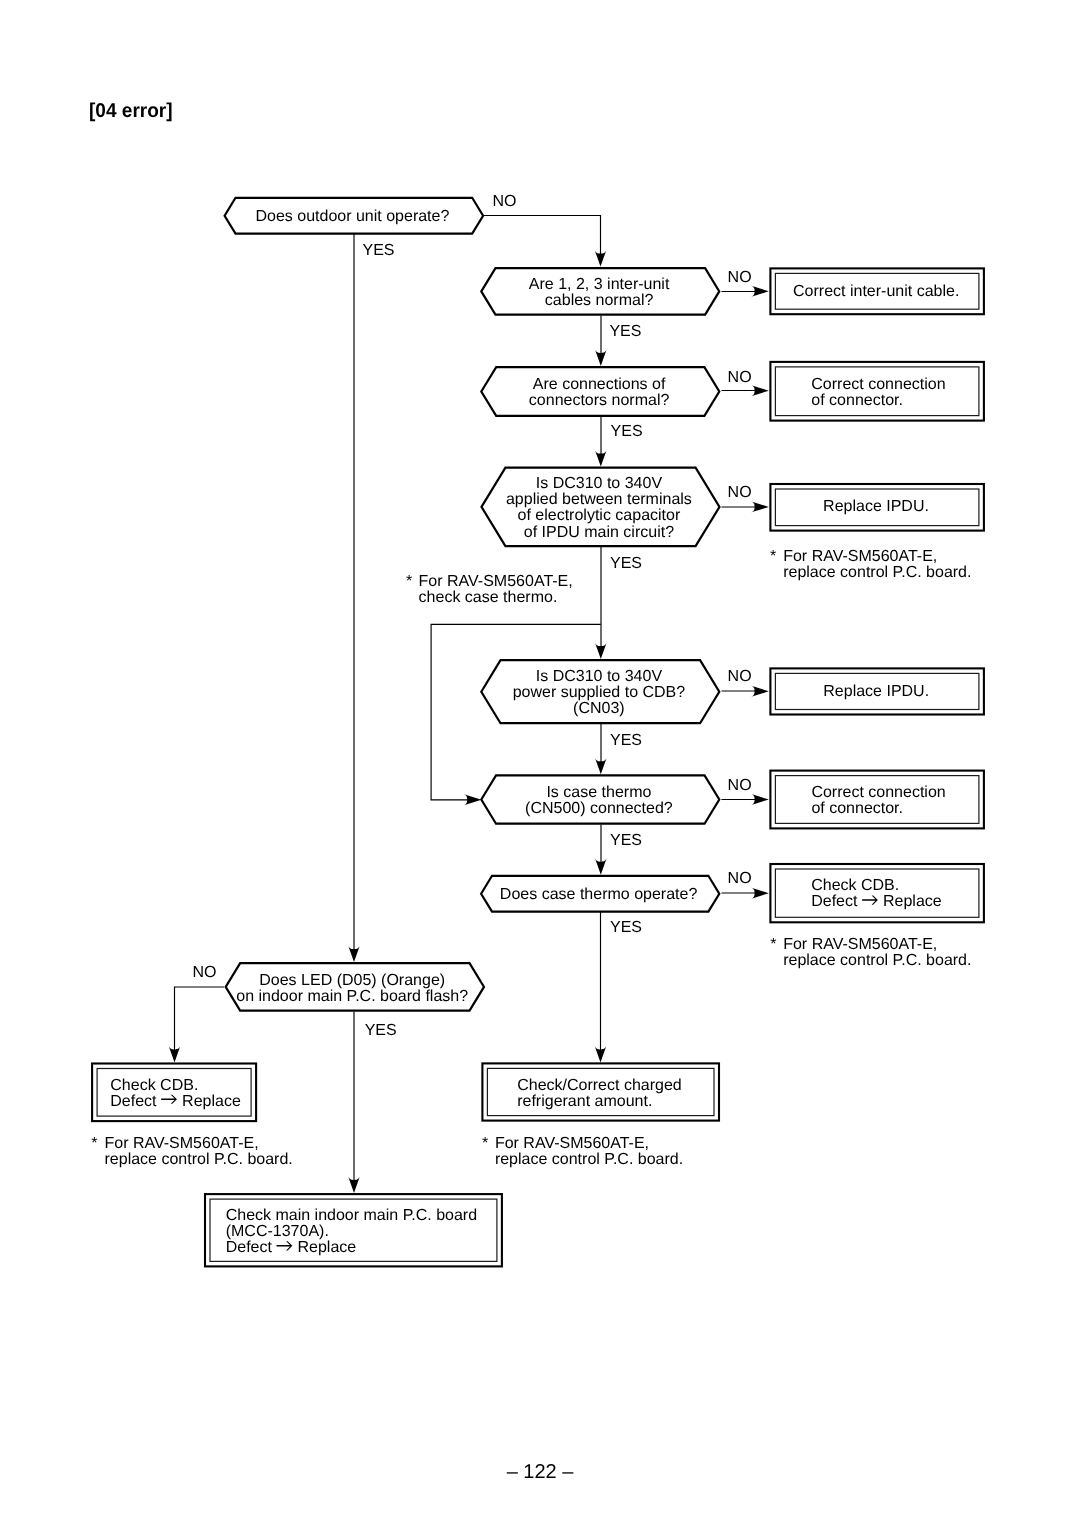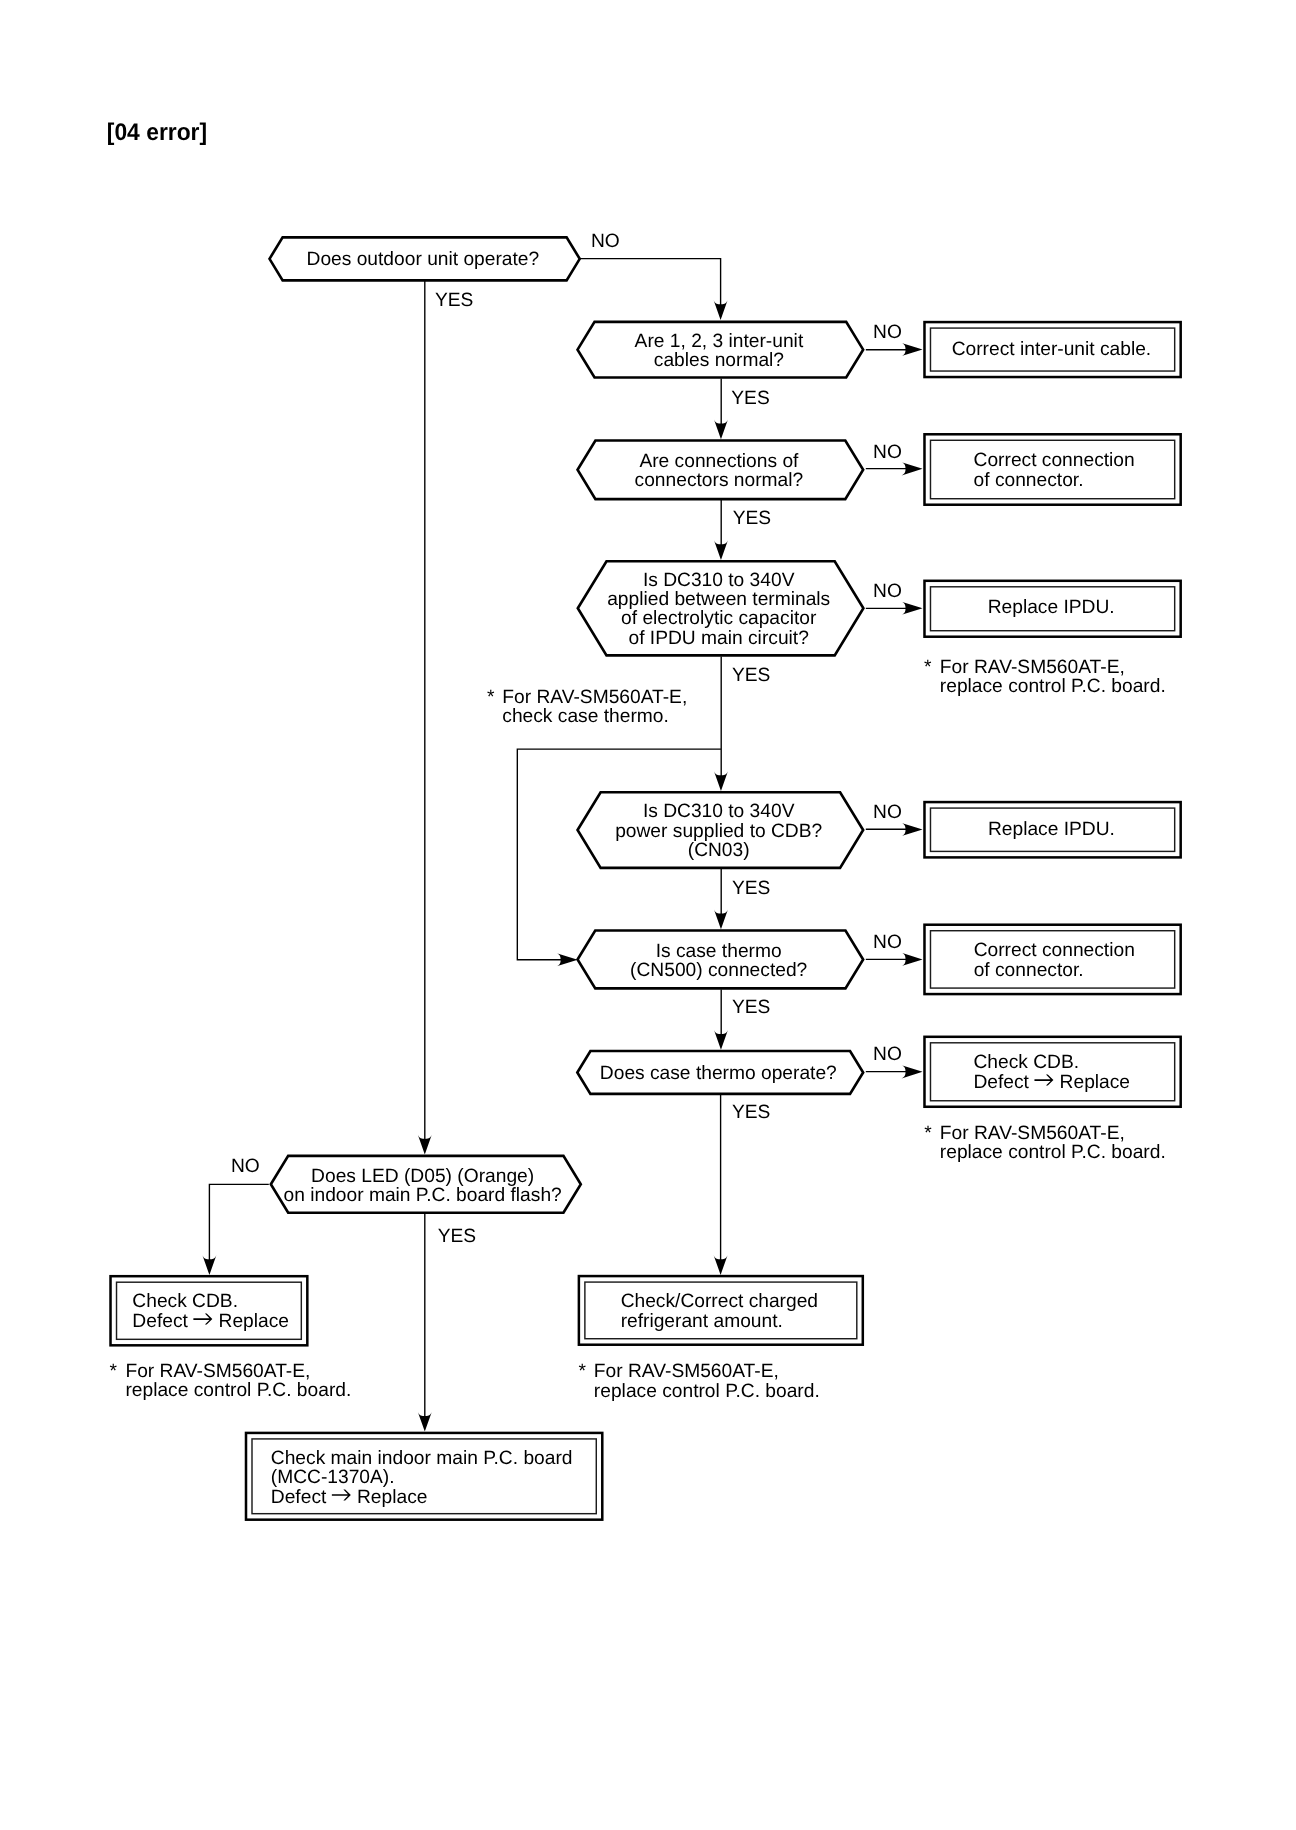--- a/index.html
+++ b/index.html
@@ -17,20 +17,21 @@
   .conn{stroke:#000000;stroke-width:1.15;fill:none;}
   .arw{fill:#000000;}
   text{font-family:"Liberation Sans", sans-serif;font-size:16px;fill:#000000;}
   .lbl{font-size:16px;}
 </style>
 </head>
 <body>
 
 <div class="page">
   <div id="title">[04 error]</div>
+  <div id="footer">– 122 –</div>
   <svg class="flow" id="flowsvg" viewBox="0 0 1080 1525">
       <text x="-9999" y="-9999" font-family="&quot;Liberation Sans&quot;, sans-serif" font-size="16" visibility="hidden">Defect</text>
       <g>
         <path d="M 224.6 215.7 L 235.51899999999998 197.8 L 472.18100000000004 197.8 L 483.1 215.7 L 472.18100000000004 233.6 L 235.51899999999998 233.6 Z" class="hexs"></path>
         <text x="352.4" y="220.9" text-anchor="middle">Does outdoor unit operate?</text>
       </g>
       <g>
         <path d="M 481.3 291.4 L 495.452 268.2 L 705.1479999999999 268.2 L 719.3 291.4 L 705.1479999999999 314.6 L 495.452 314.6 Z" class="hexs"></path>
         <text x="599.1" y="288.8" text-anchor="middle">Are 1, 2, 3 inter-unit</text>
         <text x="599.1" y="304.95" text-anchor="middle">cables normal?</text>

